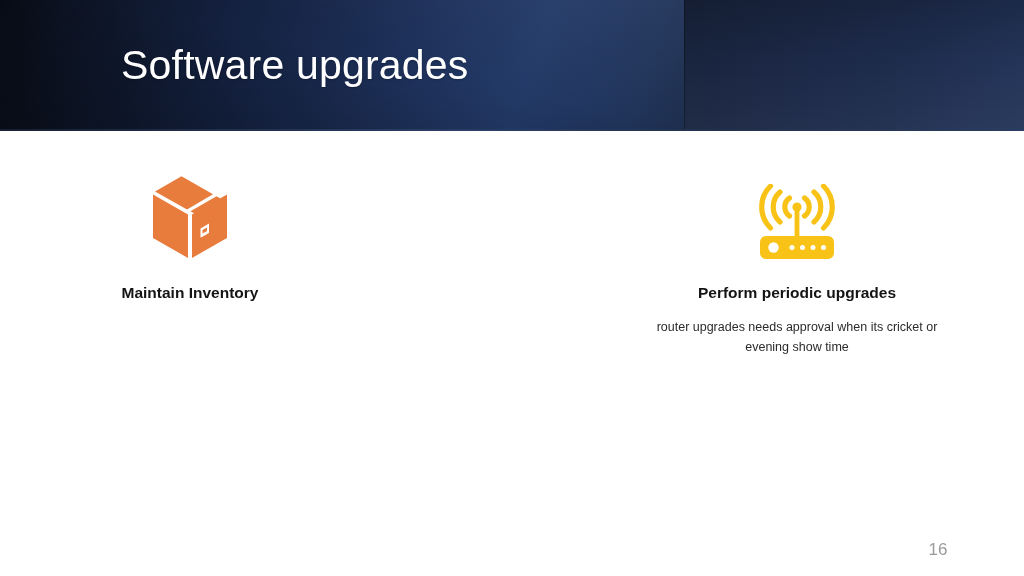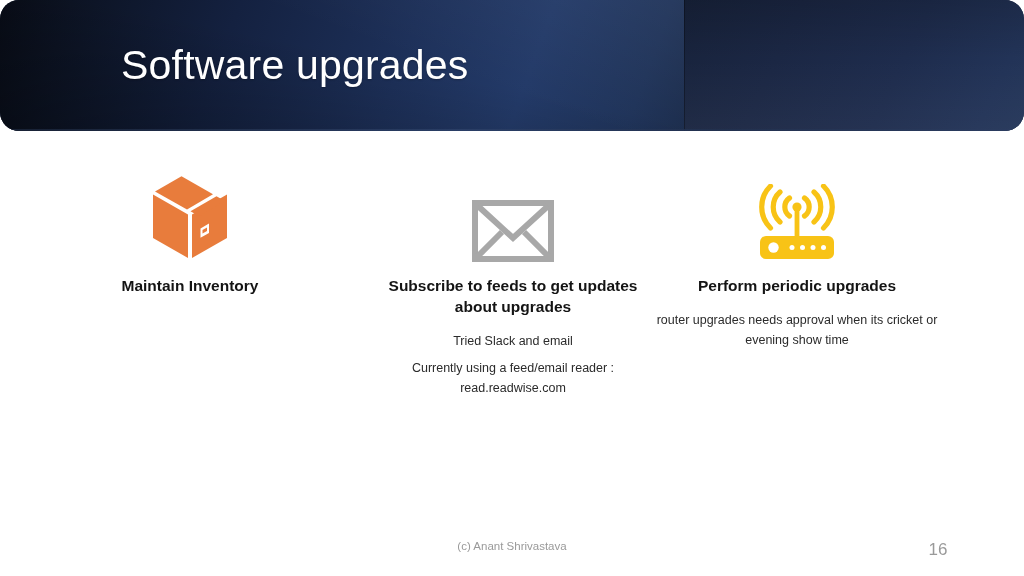--- a/index.html
+++ b/index.html
@@ -26,21 +26,20 @@
 
   
   .title-banner {
     position: absolute;
     left: 0;
     top: 0;
     width: 1024px;
     height: 131px;
     overflow: hidden;
     background: #16213c;
-    border-radius: 19px;
   }
   .banner-left {
     position: absolute;
     left: 0;
     top: 0;
     width: 684px;
     height: 131px;
     background:
       linear-gradient(110deg,
         #080c16 0%,
@@ -130,21 +129,21 @@
 
   .icon-wrap {
     height: 112px;
     display: flex;
     align-items: flex-end;
     justify-content: center;
     padding-bottom: 0;
   }
 
   .col-heading {
-    margin-top: 13px;
+    margin-top: 20px;
     font-size: 15.5px;
     line-height: 21px;
     font-weight: bold;
     color: #141414;
     padding: 0 18px;
   }
   .col-body {
     margin-top: 14px;
     font-size: 12.5px;
     line-height: 20px;
@@ -207,35 +206,20 @@
           <polygon points="39.5,39.3 65.5,24.2 74,29.1 48,44.3" fill="#E87C3C"></polygon>
 
           <polygon points="49.5,56.5 58,51.6 58,61 49.5,65.8" fill="#ffffff"></polygon>
           <polygon points="51.5,58.0 56,55.4 56,59.0 51.5,61.6" fill="#E87C3C"></polygon>
         </svg>
       </div>
       <div class="col-heading">Maintain Inventory</div>
       <div class="col-body"></div>
     </div>
 
-    <div class="column col-2">
-      <div class="icon-wrap">
-        <svg width="82" height="62" viewBox="0 0 82 62" aria-hidden="true">
-          <rect x="3" y="3" width="76" height="56" fill="none" stroke="#A8A8A8" stroke-width="6"></rect>
-          <path d="M6,6 L41,38 L76,6" fill="none" stroke="#A8A8A8" stroke-width="6" stroke-linejoin="miter"></path>
-          <path d="M6,56 L30,32" fill="none" stroke="#A8A8A8" stroke-width="6"></path>
-          <path d="M76,56 L52,32" fill="none" stroke="#A8A8A8" stroke-width="6"></path>
-        </svg>
-      </div>
-      <div class="col-heading">Subscribe to feeds to get updates about upgrades</div>
-      <div class="col-body">
-        <p>Tried Slack and email</p>
-        <p class="body-gap">Currently using a feed/email reader : read.readwise.com</p>
-      </div>
-    </div>
 
     <div class="column col-3">
       <div class="icon-wrap">
         <svg width="82" height="78" viewBox="0 0 82 78" aria-hidden="true">
           <g fill="none" stroke="#F8C316" stroke-width="5.2" stroke-linecap="round">
 
             <path d="M33.5,32 A11,11 0 0 1 33.5,14"></path>
             <path d="M48.5,14 A11,11 0 0 1 48.5,32"></path>
 
             <path d="M24,38 A20,20 0 0 1 24,8"></path>
@@ -257,16 +241,15 @@
         </svg>
       </div>
       <div class="col-heading">Perform periodic upgrades</div>
       <div class="col-body">
         <p class="body-gap">router upgrades needs approval when its cricket or evening show time</p>
       </div>
     </div>
 
   </div>
 
-  <div class="footer-credit">(c) Anant Shrivastava</div>
   <div class="footer-pagenum">16</div>
 
 </div>
 
 </body></html>

